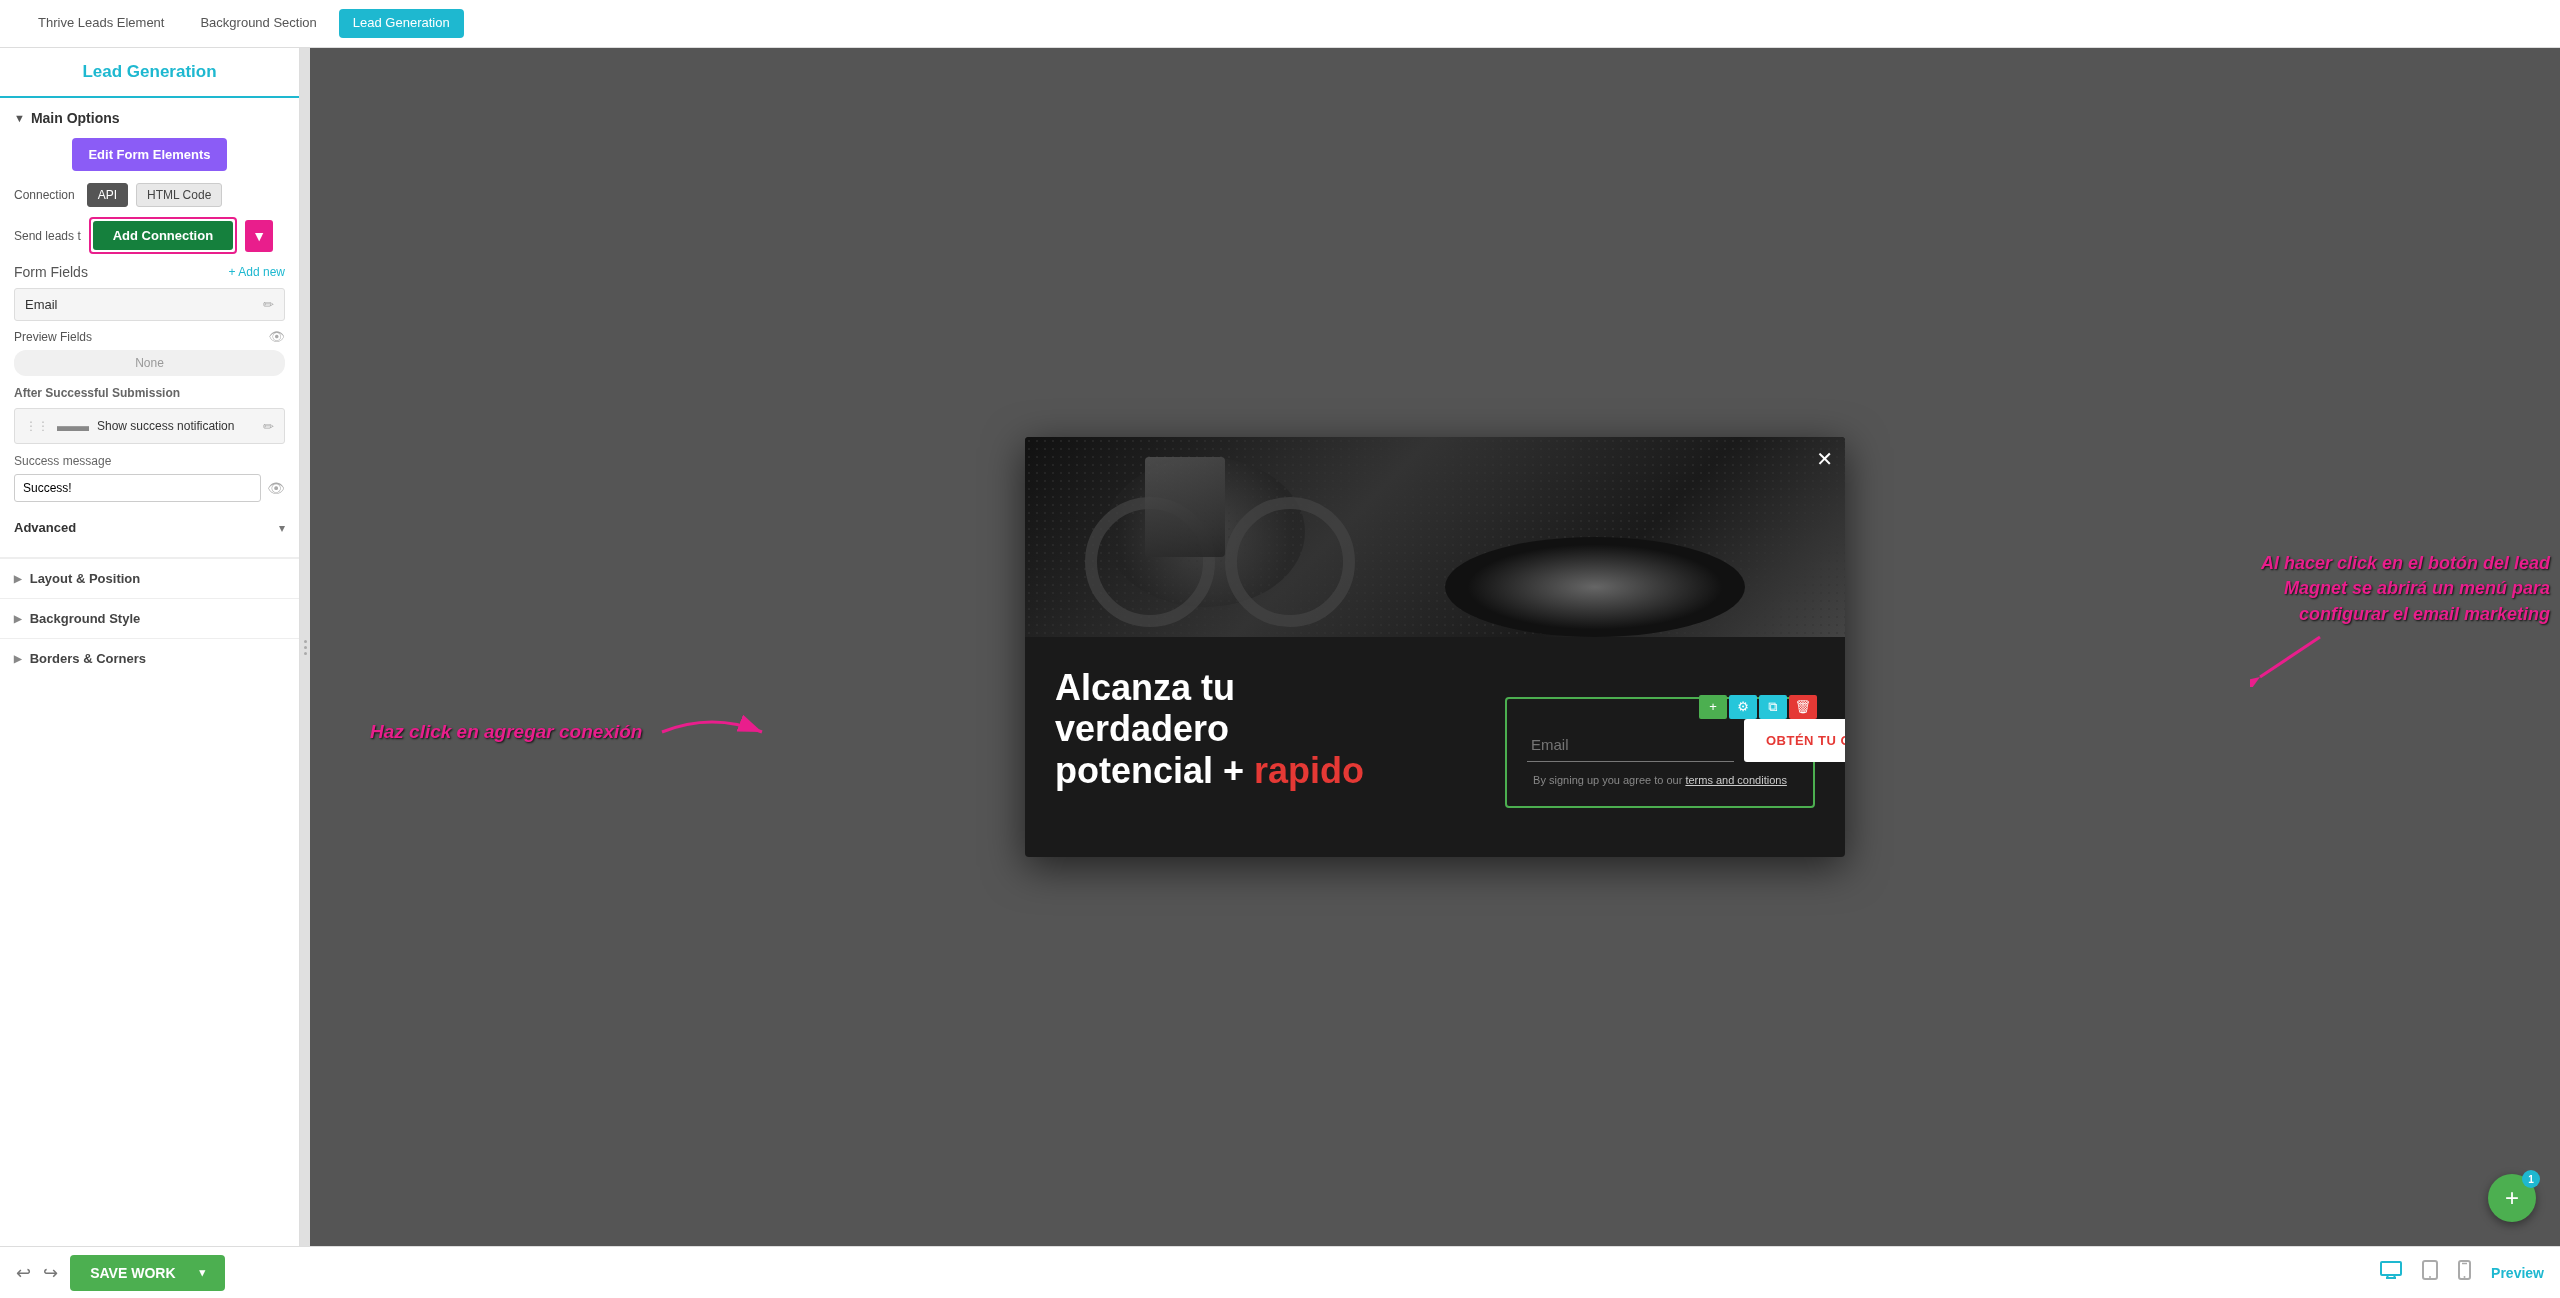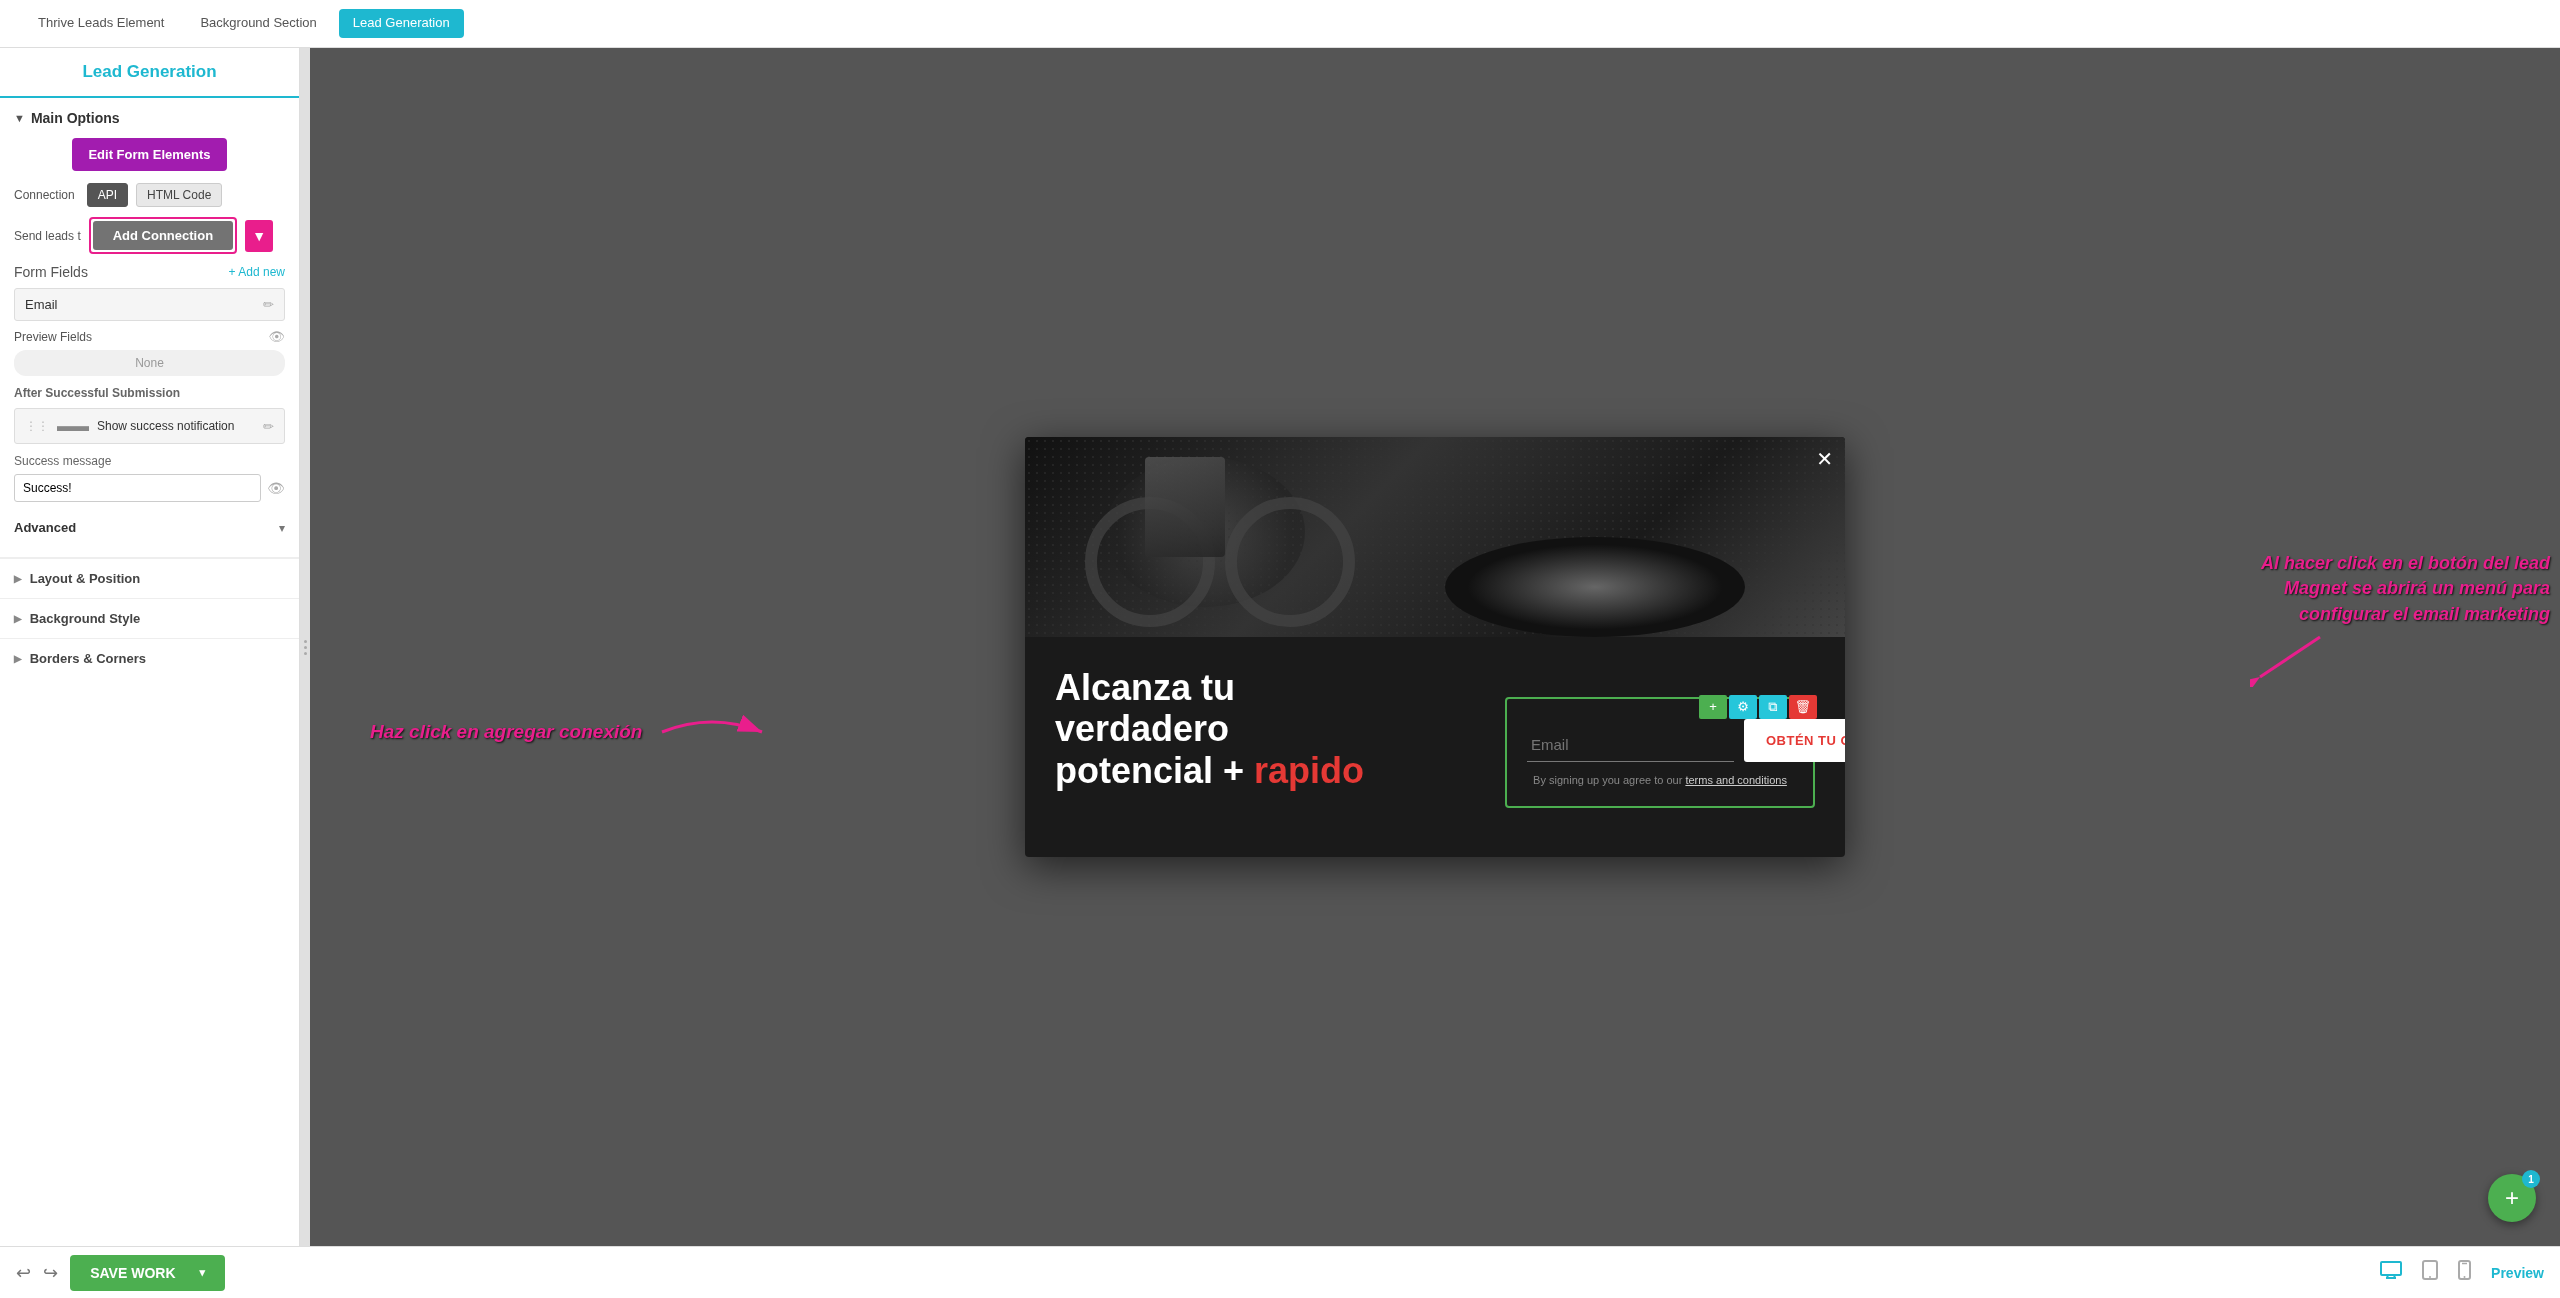--- a/index.html
+++ b/index.html
@@ -71,21 +71,21 @@
       color: #333;
       margin-bottom: 12px;
       display: flex;
       align-items: center;
       gap: 6px;
     }
     .sidebar-section-header .arrow { font-size: 11px; color: #555; }
 
     
     .btn-edit-form {
-      background: #a21caf;
+      background: #8b5cf6;
       color: #fff;
       border: none;
       border-radius: 4px;
       padding: 9px 16px;
       font-size: 13px;
       font-weight: 600;
       cursor: pointer;
       display: block;
       margin: 0 auto 12px auto;
     }
@@ -123,21 +123,21 @@
     .send-leads-label { font-size: 12px; color: #555; white-space: nowrap; }
 
     
     .add-connection-wrapper {
       border: 2px solid #e91e8c;
       border-radius: 4px;
       display: inline-block;
       padding: 2px;
     }
     .btn-add-connection {
-      background: #737373;
+      background: #15803d;
       color: #fff;
       border: none;
       border-radius: 3px;
       padding: 7px 20px;
       font-size: 13px;
       font-weight: 600;
       cursor: pointer;
       white-space: nowrap;
     }
     .btn-pink-square {

